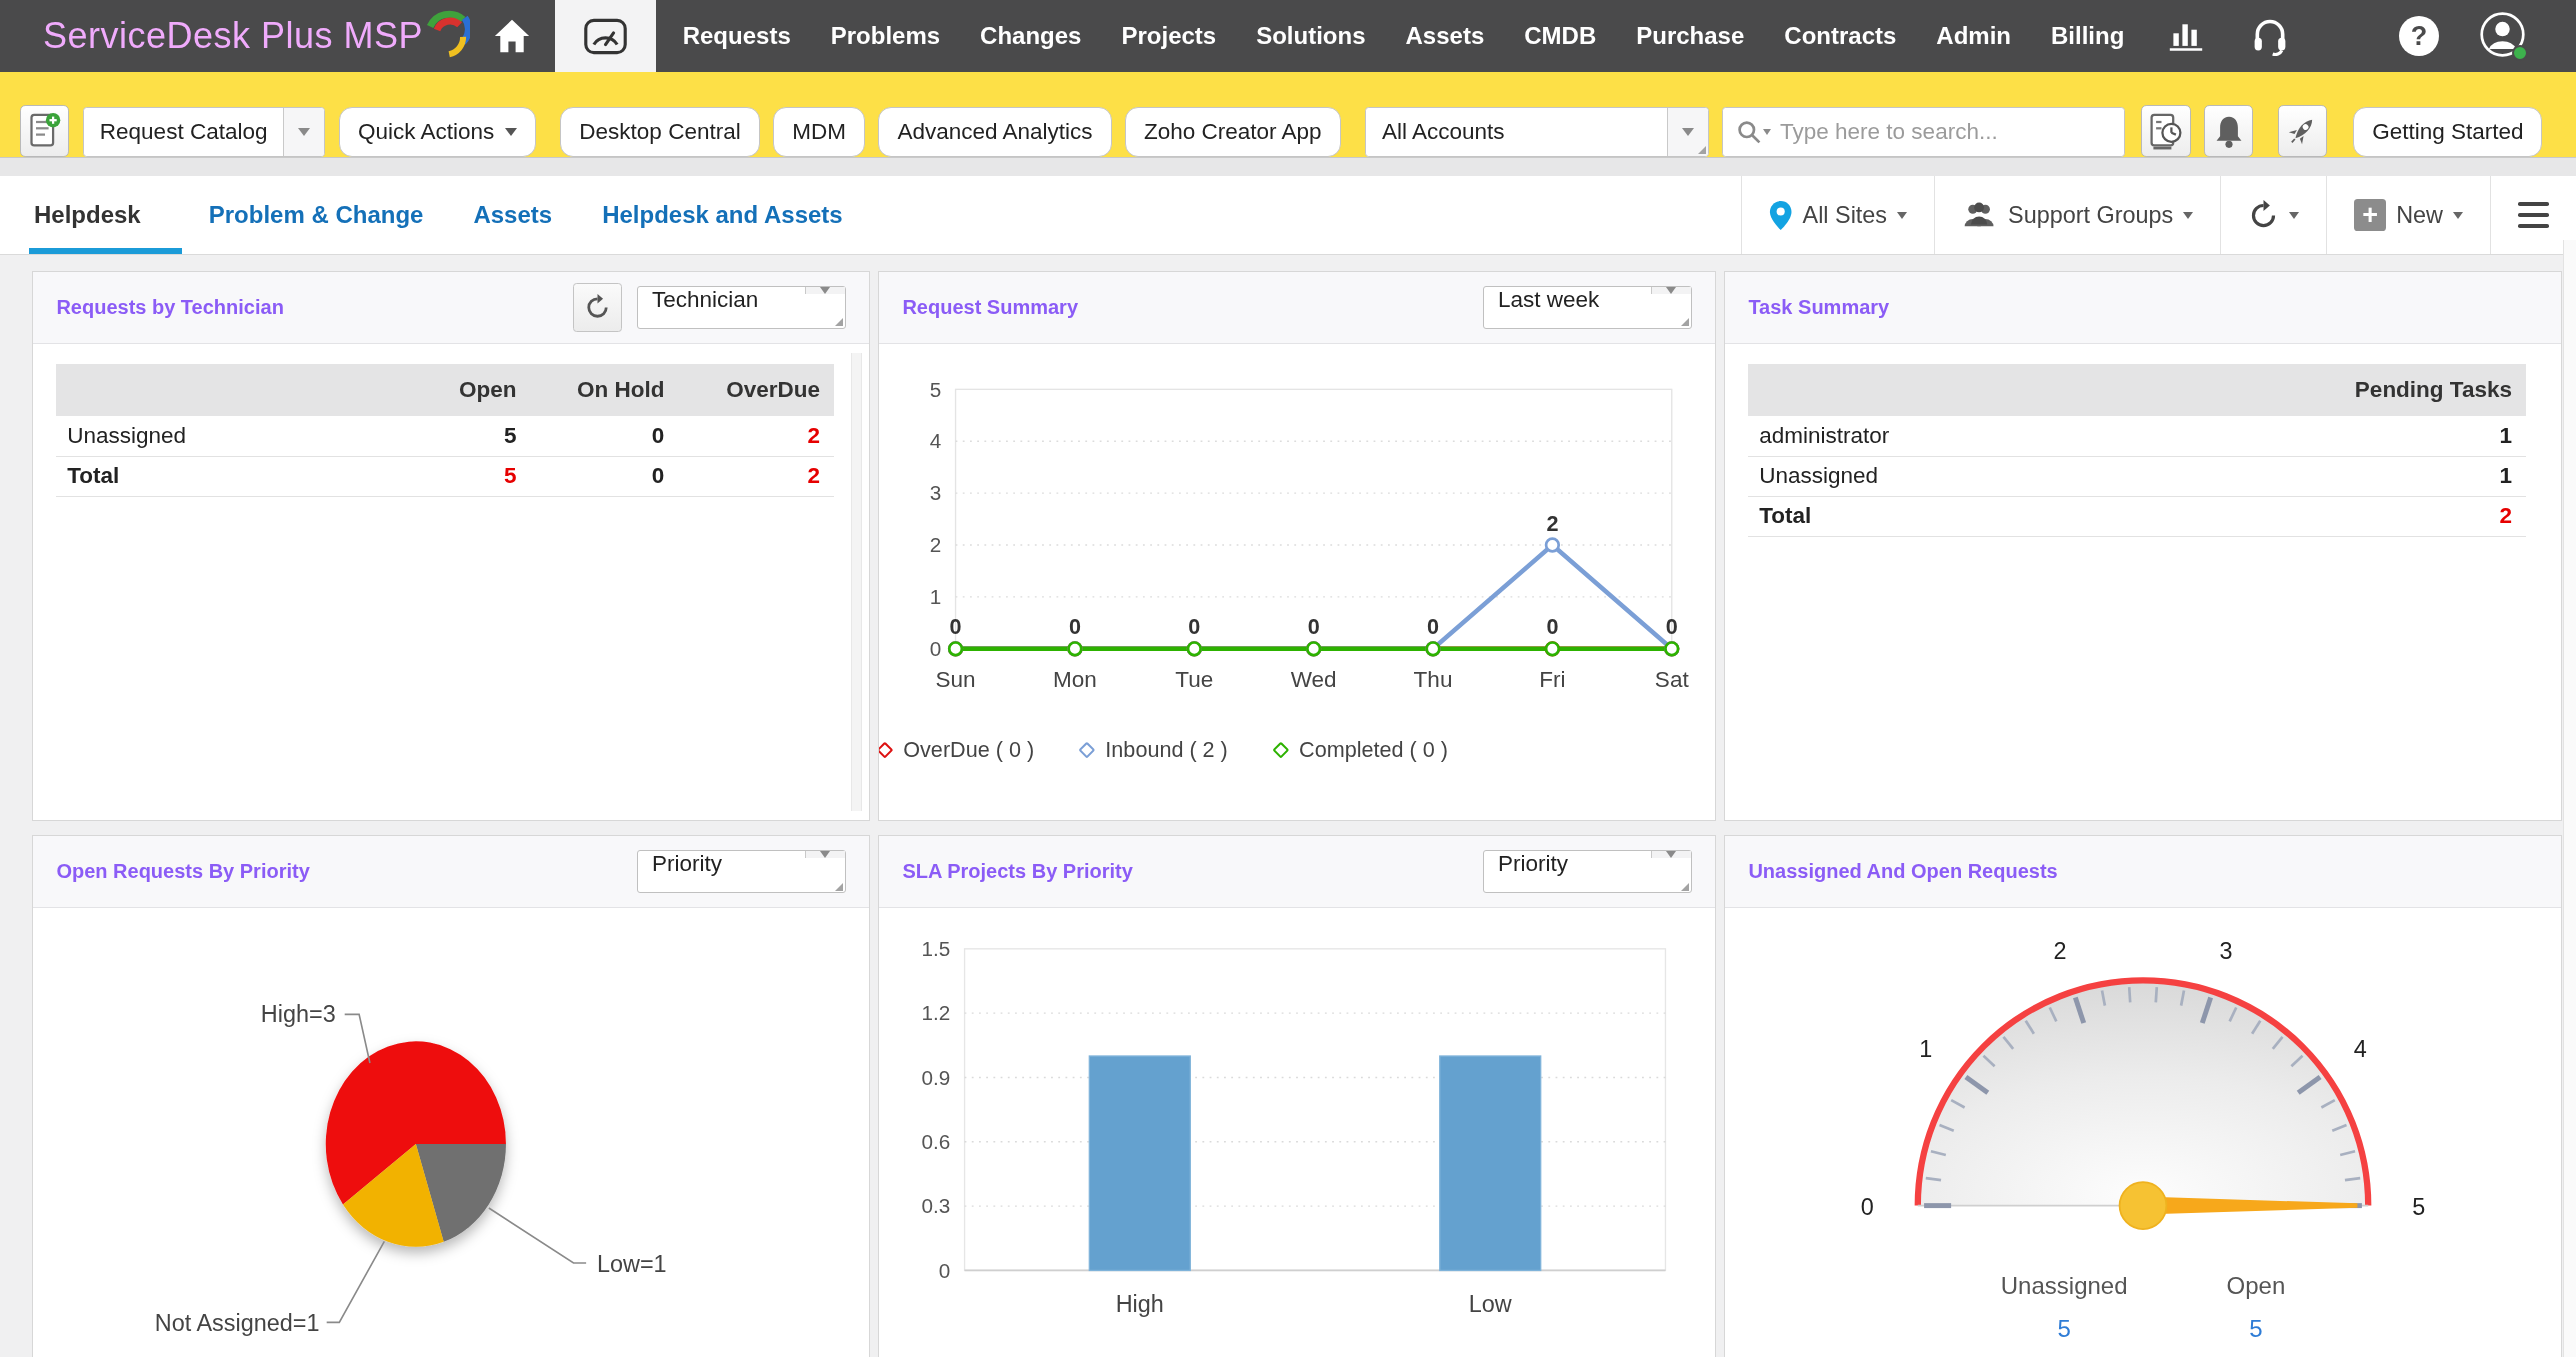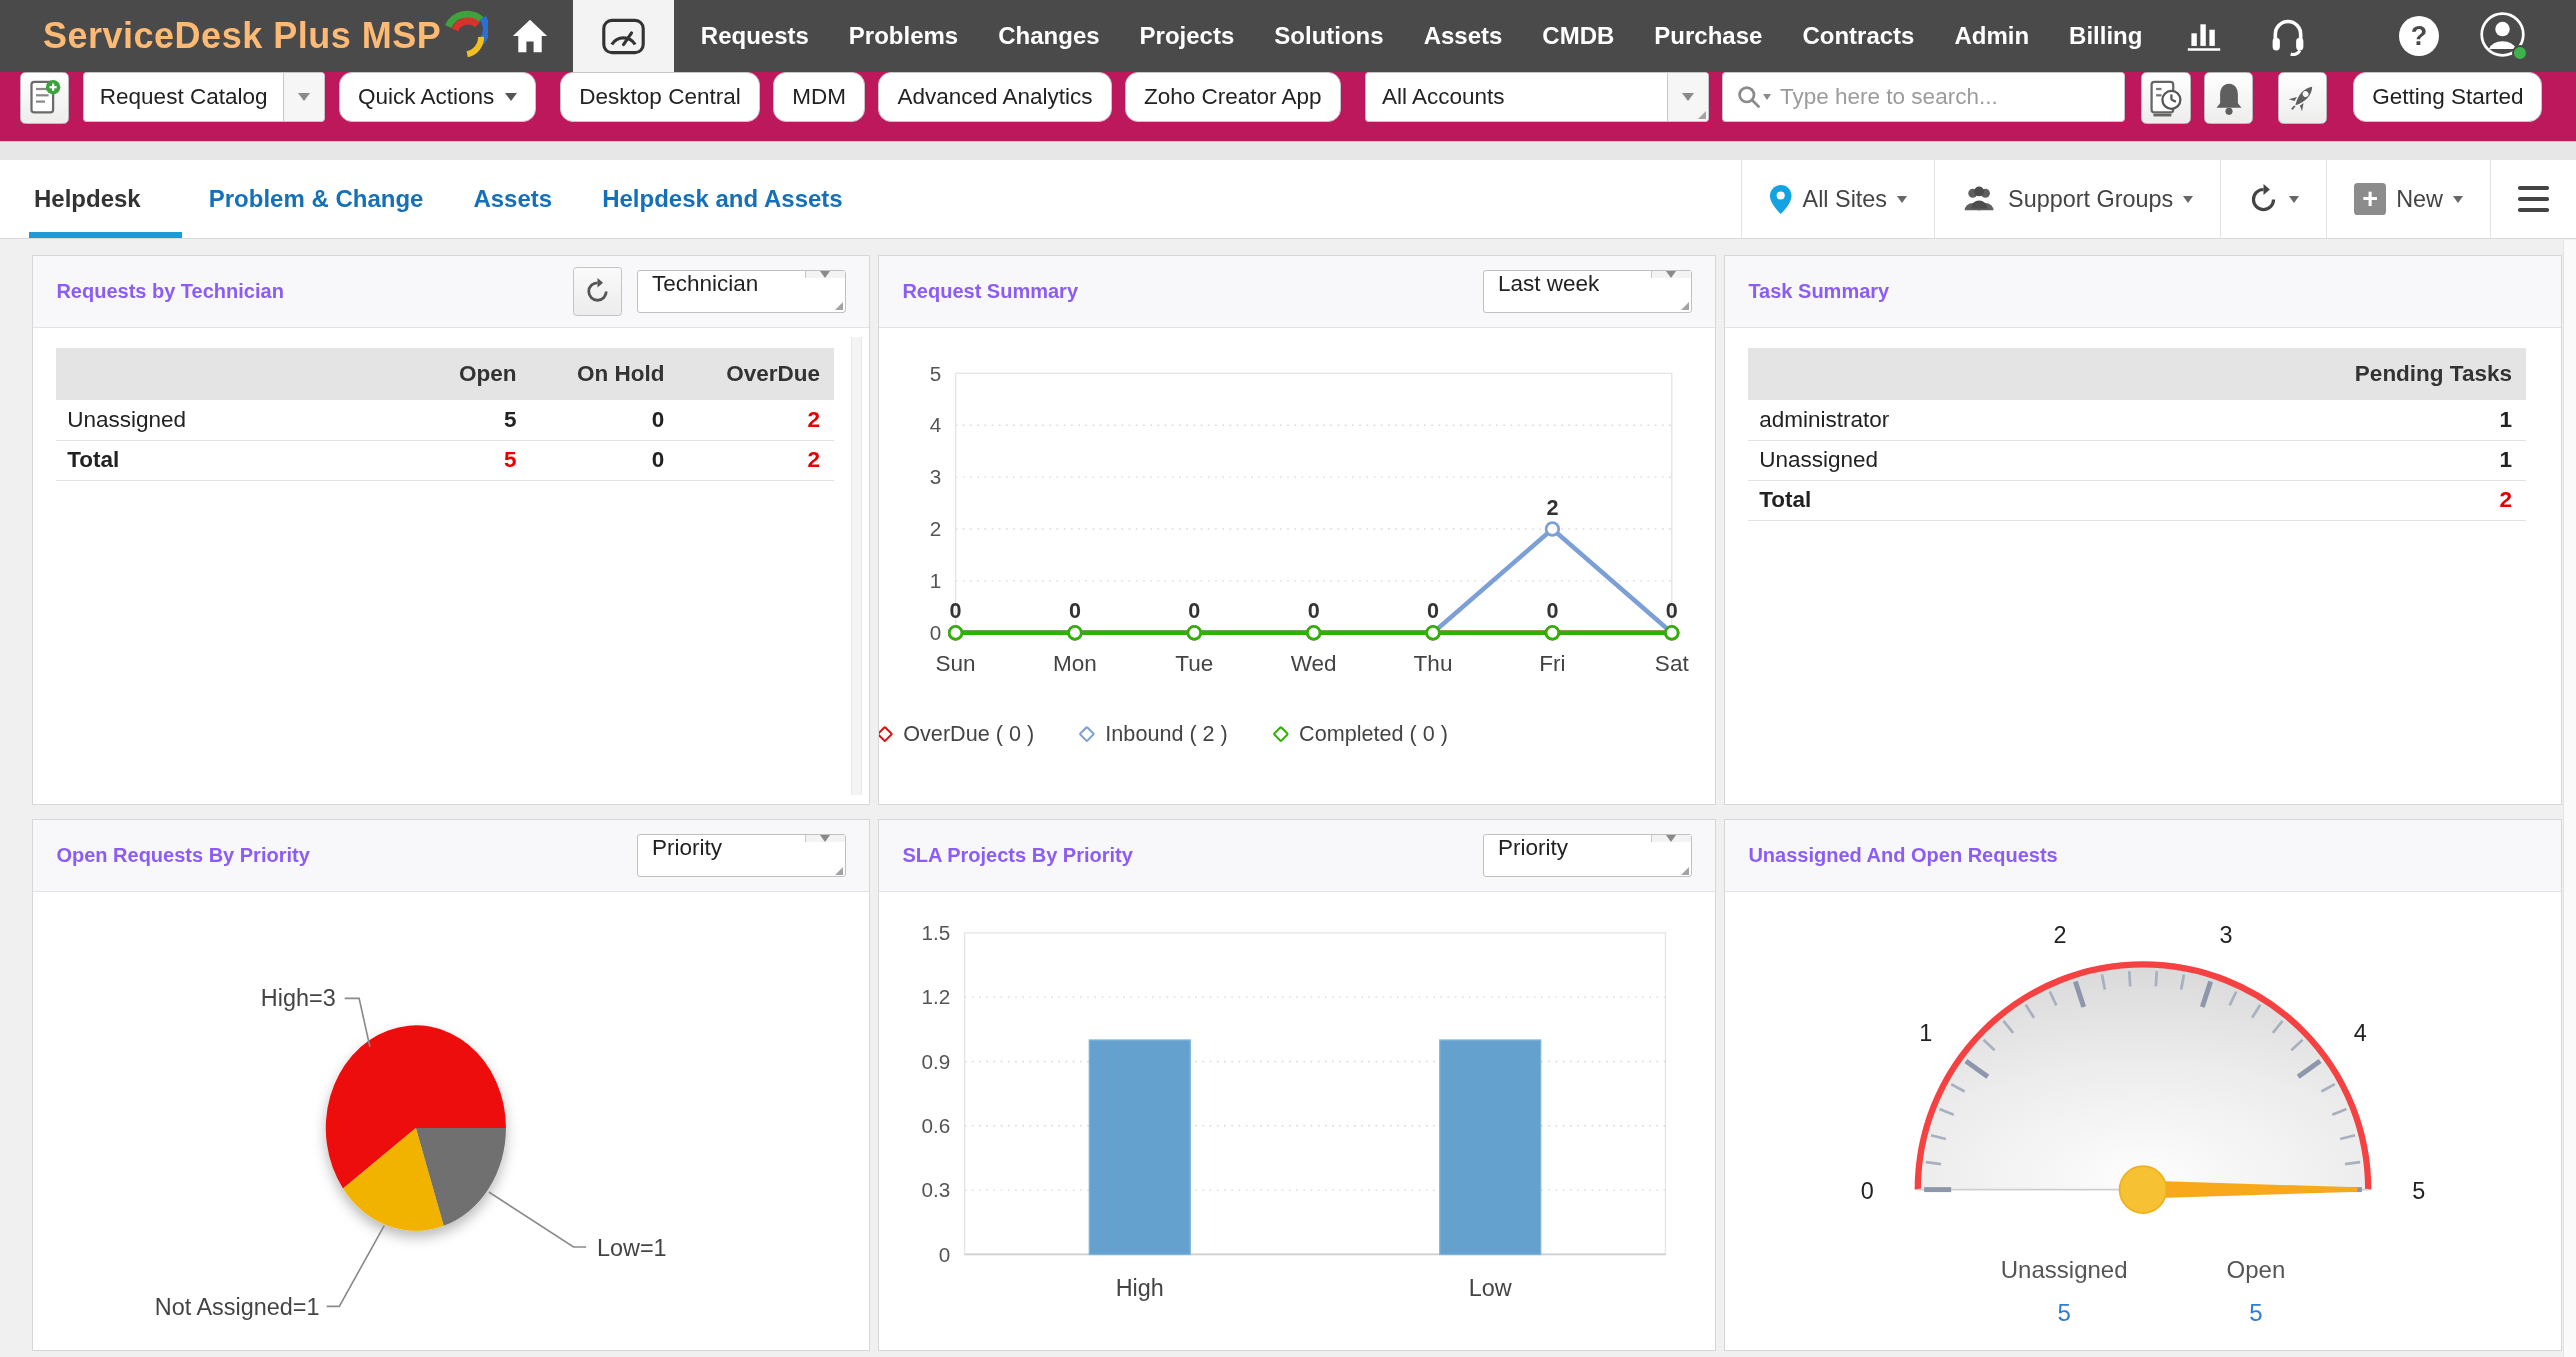--- a/index.html
+++ b/index.html
@@ -3,33 +3,33 @@
 <meta charset="utf-8">
 <style>
   * { margin:0; padding:0; box-sizing:border-box; }
   html,body { background:#e9e9ea; }
   body { font-family:"Liberation Sans","DejaVu Sans",sans-serif; }
   .app { position:relative; width:2576px; height:1357px; background:#f0f0f1; overflow:hidden; }
 
   
   .topnav { height:72px; background:#4a4a4b; display:flex; align-items:center; padding-left:43px; }
   .logo { display:flex; align-items:center; cursor:pointer; }
-  .logo .lgtxt { color:#fdba74; font-size:36px; font-weight:bold; letter-spacing:0.5px; }
+  .logo .lgtxt { color:#f0abfc; font-size:36px; font-weight:normal; letter-spacing:0.5px; }
   .logo svg { margin-left:-5.4px; margin-top:-12.6px; }
   .nav-iconbtn { height:72px; display:flex; align-items:center; justify-content:center; padding:0 23.4px; cursor:pointer; }
   .nav-iconbtn.active { background:#f3f3f4; padding:0 27px; }
   .nav-items { display:flex; align-items:center; margin-left:7.2px; }
   .nav-items a { color:#fff; font-size:24px; font-weight:bold; margin:0 20px; text-decoration:none; cursor:pointer; white-space:nowrap; }
   .nav-right { margin-left:auto; display:flex; align-items:center; gap:40px; padding-right:50px; }
   .helpcircle { width:40px; height:40px; border-radius:50%; background:#fff; color:#4a4a4b; font-size:27px; font-weight:bold; display:flex; align-items:center; justify-content:center; cursor:pointer; }
   .avatarwrap { position:relative; cursor:pointer; }
   .status-dot { position:absolute; right:-1.8px; bottom:0; width:16px; height:16px; border-radius:50%; background:#3db24d; border:2.7px solid #4a4a4b; }
 
   
-  .toolbar { height:70px; background:#be185d; border-bottom:0.9px solid #c9c9c9; display:flex; align-items:flex-start; padding:0 20px; }
+  .toolbar { height:86px; background:#fde047; border-bottom:0.9px solid #c9c9c9; display:flex; align-items:flex-end; padding:0 20px; }
   .tbtn { height:50px; background:#fff; border:0.9px solid #c5c5c5; border-radius:13px; display:flex; align-items:center; padding:0 18px; font-size:22.5px; color:#222; cursor:pointer; white-space:nowrap; margin-right:13.5px; }
   .tbtn .caret { margin-left:10.8px; }
   .caret { width:0; height:0; border-left:6.3px solid transparent; border-right:6.3px solid transparent; border-top:8px solid #555; display:inline-block; }
   .iconbtn { width:52px; height:52px; background:linear-gradient(#ffffff,#ededed); border:0.9px solid #b9b9b9; border-radius:5.4px; display:flex; align-items:center; justify-content:center; cursor:pointer; margin-right:13.5px; }
   .split { display:flex; align-items:stretch; height:50px; border:0.9px solid #c5c5c5; border-radius:3.6px; background:#fff; cursor:pointer; margin-right:13.5px; position:relative; }
   .split .val { display:flex; align-items:center; padding:0 16px; font-size:22.5px; color:#222; white-space:nowrap; }
   .split .arr { width:41px; border-left:0.9px solid #c9c9c9; background:#f6f6f7; display:flex; align-items:center; justify-content:center; border-radius:0 3.6px 3.6px 0; }
   .split .arr .caret { border-top-color:#8a8a8a; }
   .grip::after { content:""; position:absolute; right:1.8px; bottom:1.8px; width:0; height:0; border-style:solid; border-width:0 0 8px 8px; border-color:transparent transparent #a3a3a3 transparent; }
   .searchbox { display:flex; align-items:center; height:50px; width:424px; background:#fff; border:0.9px solid #c5c5c5; border-radius:3.6px; margin-right:16px; padding:0 12.6px; }

